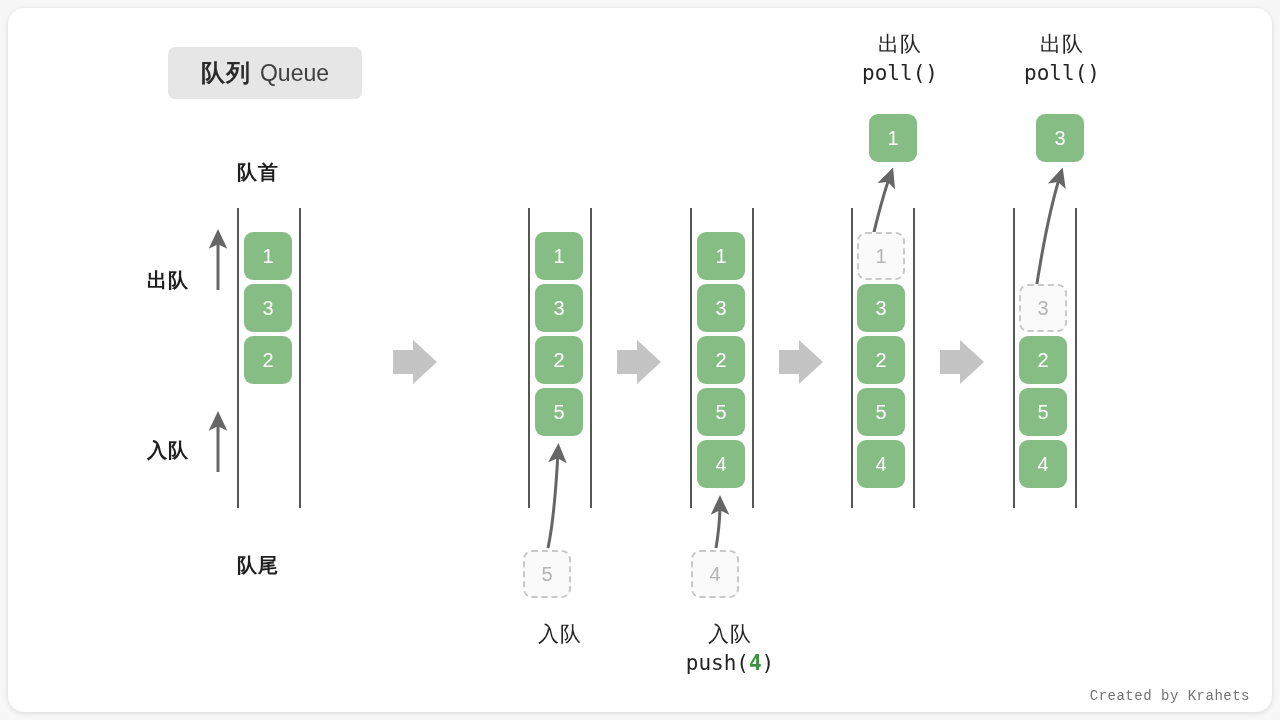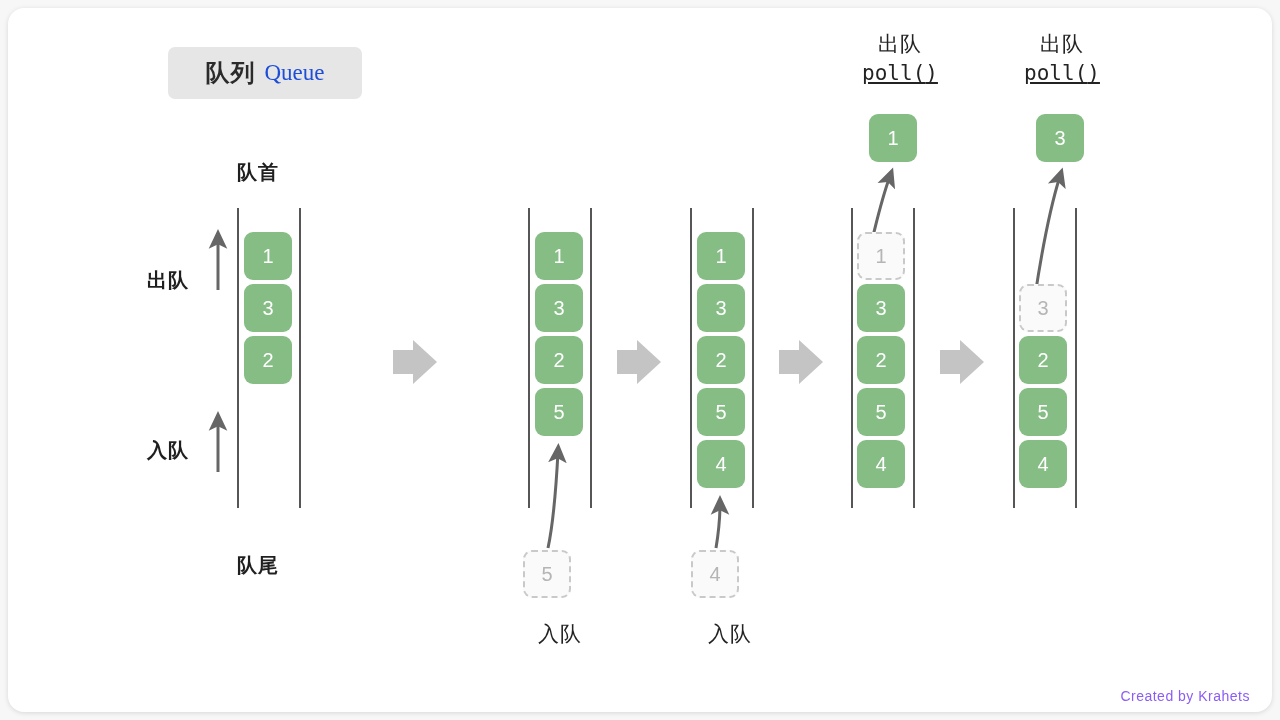--- a/index.html
+++ b/index.html
@@ -45,23 +45,23 @@
     justify-content: center;
     gap: 9px;
   }
   #title-badge .cn {
     font-size: 24px;
     font-weight: bold;
     color: #2b2b2b;
     letter-spacing: 1px;
   }
   #title-badge .en {
-    font-family: Liberation Serif, serif;
+    font-family: Liberation Sans, sans-serif;
     font-size: 23px;
-    color: #1d4ed8;
+    color: #404040;
   }
 
   
   .cn-label {
     position: absolute;
     font-size: 20px;
     font-weight: bold;
     color: #1f1f1f;
     white-space: nowrap;
     letter-spacing: 1px;
@@ -79,21 +79,20 @@
     color: #232323;
     letter-spacing: 1px;
     line-height: 1.35;
   }
   .op-label .code {
     display: block;
     font-family: "DejaVu Sans Mono", "Liberation Mono", monospace;
     font-size: 21px;
     color: #232323;
     line-height: 1.45;
-    text-decoration: underline;
   }
   .op-label .code .num { color: #3f9142; font-weight: bold; }
 
   
   .cell {
     position: absolute;
     width: 48px;
     height: 48px;
     border-radius: 9px;
     background: #85bd85;
@@ -115,23 +114,23 @@
     position: absolute;
     width: 1.5px;
     background: #565656;
   }
 
   
   #watermark {
     position: absolute;
     right: 30px;
     bottom: 16px;
-    font-family: Liberation Sans, sans-serif;
+    font-family: Liberation Mono, monospace;
     font-size: 14px;
-    color: #8b5cf6;
+    color: #737373;
     letter-spacing: 0.5px;
     margin-left: 8px;
   }
 </style>
 </head>
 <body>
 
 <div id="card"></div>
 
 <div id="title-badge">
@@ -143,20 +142,21 @@
 <div class="cn-label" style="left:237px; top:552px;">队尾</div>
 <div class="cn-label" style="left:147px; top:267px;">出队</div>
 <div class="cn-label" style="left:147px; top:437px;">入队</div>
 
 <div class="op-label" style="left:470px; top:620px; width:180px;">
   <span class="cn">入队</span>
 </div>
 
 <div class="op-label" style="left:640px; top:620px; width:180px;">
   <span class="cn">入队</span>
+  <span class="code"><span>push(</span><span class="num">4</span><span>)</span></span>
 </div>
 
 <div class="op-label" style="left:810px; top:30px; width:180px;">
   <span class="cn">出队</span>
   <span class="code"><span>poll(</span><span class="num"></span><span>)</span></span>
 </div>
 
 <div class="op-label" style="left:972px; top:30px; width:180px;">
   <span class="cn">出队</span>
   <span class="code"><span>poll(</span><span class="num"></span><span>)</span></span>

